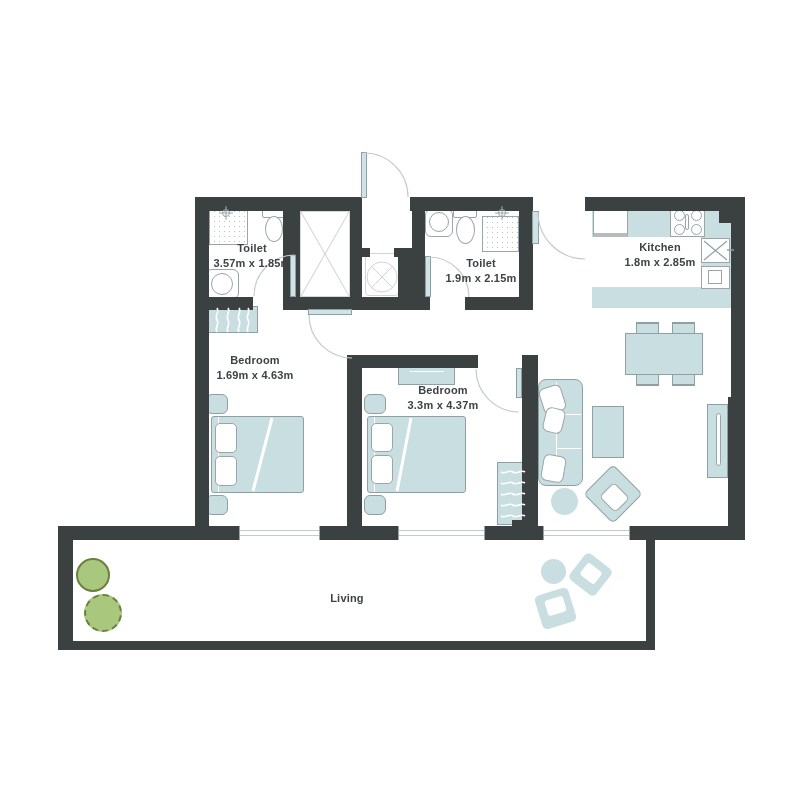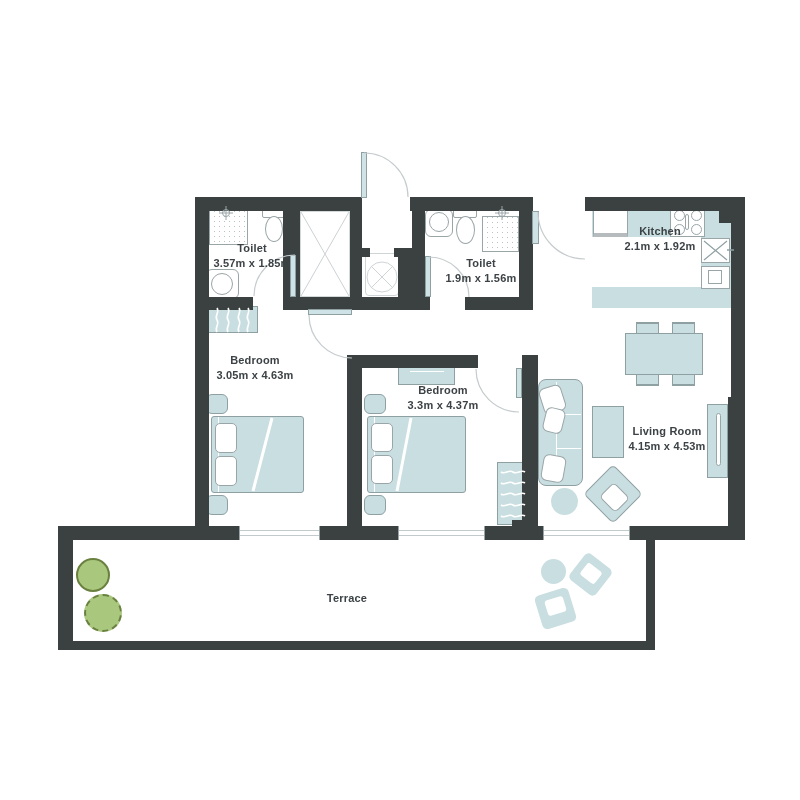--- a/index.html
+++ b/index.html
@@ -202,35 +202,31 @@
       <path d="M 501 516 c 4 3 8 -3 12 0 c 4 3 8 -3 12 0"></path>
     </g>
   </svg>
 
   <div class="room-label" style="left:172px;top:241px;">
     <div>Toilet</div>
     <div>3.57m x 1.85m</div>
   </div>
   <div class="room-label" style="left:401px;top:256px;">
     <div>Toilet</div>
-    <div>1.9m x 1.56m</div>
-  </div>
-  <div class="room-label" style="left:580px;top:224px;">
+    <div>1.9m x 2.15m</div>
+  </div>
+  <div class="room-label" style="left:580px;top:240px;">
     <div>Kitchen</div>
-    <div>2.1m x 1.92m</div>
+    <div>1.8m x 2.85m</div>
   </div>
   <div class="room-label" style="left:175px;top:353px;">
     <div>Bedroom</div>
-    <div>3.05m x 4.63m</div>
+    <div>1.69m x 4.63m</div>
   </div>
   <div class="room-label" style="left:363px;top:383px;">
     <div>Bedroom</div>
     <div>3.3m x 4.37m</div>
   </div>
-  <div class="room-label" style="left:587px;top:424px;">
-    <div>Living Room</div>
-    <div>4.15m x 4.53m</div>
-  </div>
   <div class="room-label" style="left:267px;top:591px;">
-    <div>Terrace</div>
+    <div>Living</div>
   </div>
 
 </div>
 
 </body></html>

